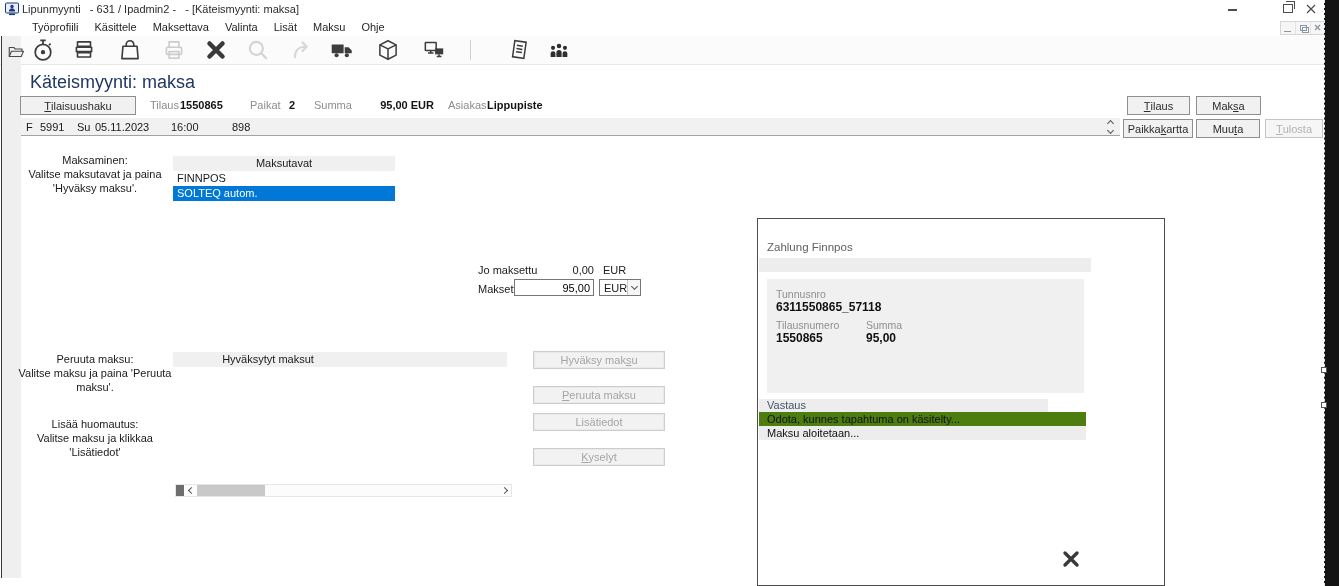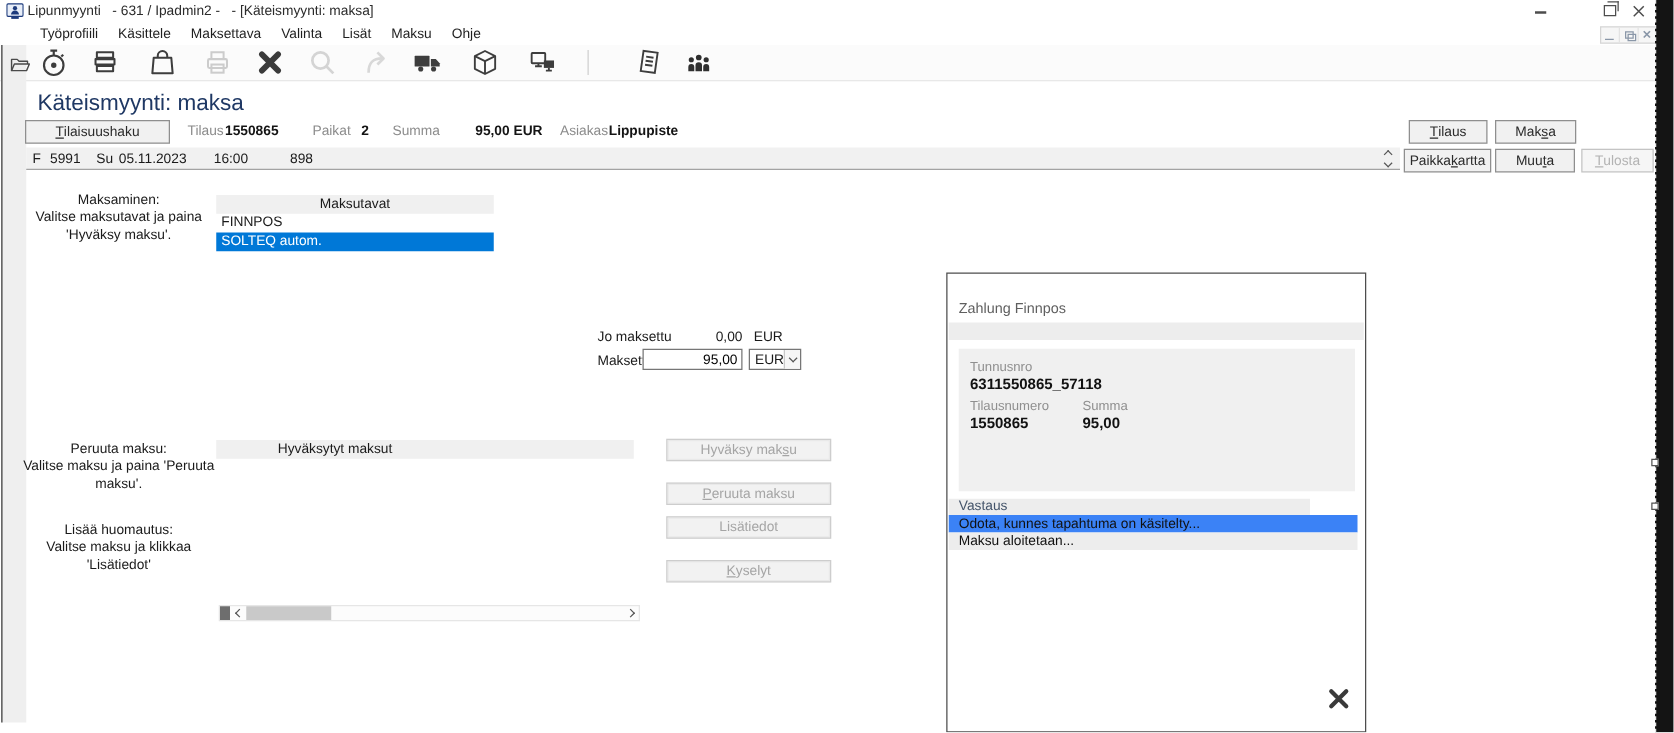--- a/index.html
+++ b/index.html
@@ -57,21 +57,21 @@
   .combo .dd{width:13px;height:100%;display:flex;align-items:center;justify-content:center;border-left:1px solid #c9c9c9;background:#f6f6f6;}
   
   .pay-btn{left:533px;width:132px;height:18px;background:#f2f2f2;border:1px solid #cdcdcd;box-shadow:inset 0 0 0 1px #e9e9e9;
            display:flex;align-items:center;justify-content:center;color:#a5a5a5;box-sizing:border-box;}
   
   .scrollbar{left:175px;top:484px;width:337px;height:13px;background:#fcfcfc;border:1px solid #e6e6e6;box-sizing:border-box;}
   .sb-dark{position:absolute;left:0;top:0;width:8px;height:11px;background:#6e6e6e;}
   .sb-btn{position:absolute;top:0;width:12px;height:11px;display:flex;align-items:center;justify-content:center;}
   .sb-thumb{position:absolute;left:21px;top:0;width:68px;height:11px;background:#c9c9c9;}
   
-  .dialog{left:757px;top:218px;width:336px;height:368px;background:#fff;border:1px solid #4d4d4d;box-sizing:border-box;}
+  .dialog{left:757px;top:218px;width:408px;height:368px;background:#fff;border:1px solid #4d4d4d;box-sizing:border-box;}
   .dlg-title{left:9px;top:22px;color:#5f5f5f;font-size:11.5px;}
   .dlg-strip{left:1px;top:39px;width:332px;height:14px;background:#ededed;}
   .dlg-card{left:9px;top:60px;width:317px;height:114px;background:#f0f0f0;}
   .dlg-lbl{position:absolute;color:#8f8f8f;font-size:10.5px;}
   .dlg-val{position:absolute;font-weight:bold;font-size:12px;color:#111;}
   .resp-hdr{left:1px;top:180px;width:289px;height:13px;background:#ededed;line-height:13px;padding-left:8px;box-sizing:border-box;color:#44546a;}
   .resp-row{left:1px;width:327px;height:14px;line-height:14px;padding-left:8px;box-sizing:border-box;color:#111;}
   
   .black-strip{left:1324px;top:0;width:15px;height:586px;background:#141414;border-left:1px dashed #e8e8e8;box-sizing:border-box;}
   .handle{width:6px;height:6px;background:#fff;border:1px solid #555;box-sizing:border-box;}
@@ -342,21 +342,21 @@
     <div class="abs dlg-strip"></div>
     <div class="abs dlg-card">
       <span class="dlg-lbl" style="left:9px;top:9px;">Tunnusnro</span>
       <span class="dlg-val" style="left:9px;top:21px;">6311550865_57118</span>
       <span class="dlg-lbl" style="left:9px;top:40px;text-align:center;">Tilausnumero</span>
       <span class="dlg-lbl" style="left:99px;top:40px;">Summa</span>
       <span class="dlg-val" style="left:9px;top:52px;">1550865</span>
       <span class="dlg-val" style="left:99px;top:52px;">95,00</span>
     </div>
     <div class="abs resp-hdr">Vastaus</div>
-    <div class="abs resp-row" style="top:193px;background:#3b82f6;">Odota, kunnes tapahtuma on käsitelty...</div>
+    <div class="abs resp-row" style="top:193px;background:#4d7c0f;">Odota, kunnes tapahtuma on käsitelty...</div>
     <div class="abs resp-row" style="top:207px;background:#ededed;">Maksu aloitetaan...</div>
     <span class="abs" style="left:303px;top:330px;">
       <svg width="20" height="20" viewBox="0 0 20 20">
           <path d="M4 4l12 12M16 4L4 16" stroke="#3a3a3a" stroke-width="3.4" stroke-linecap="round" fill="none"></path>
         </svg>
     </span>
   </div>
 
   <div class="abs black-strip"></div>
   <span class="abs handle" style="left:1321px;top:367px;"></span>

